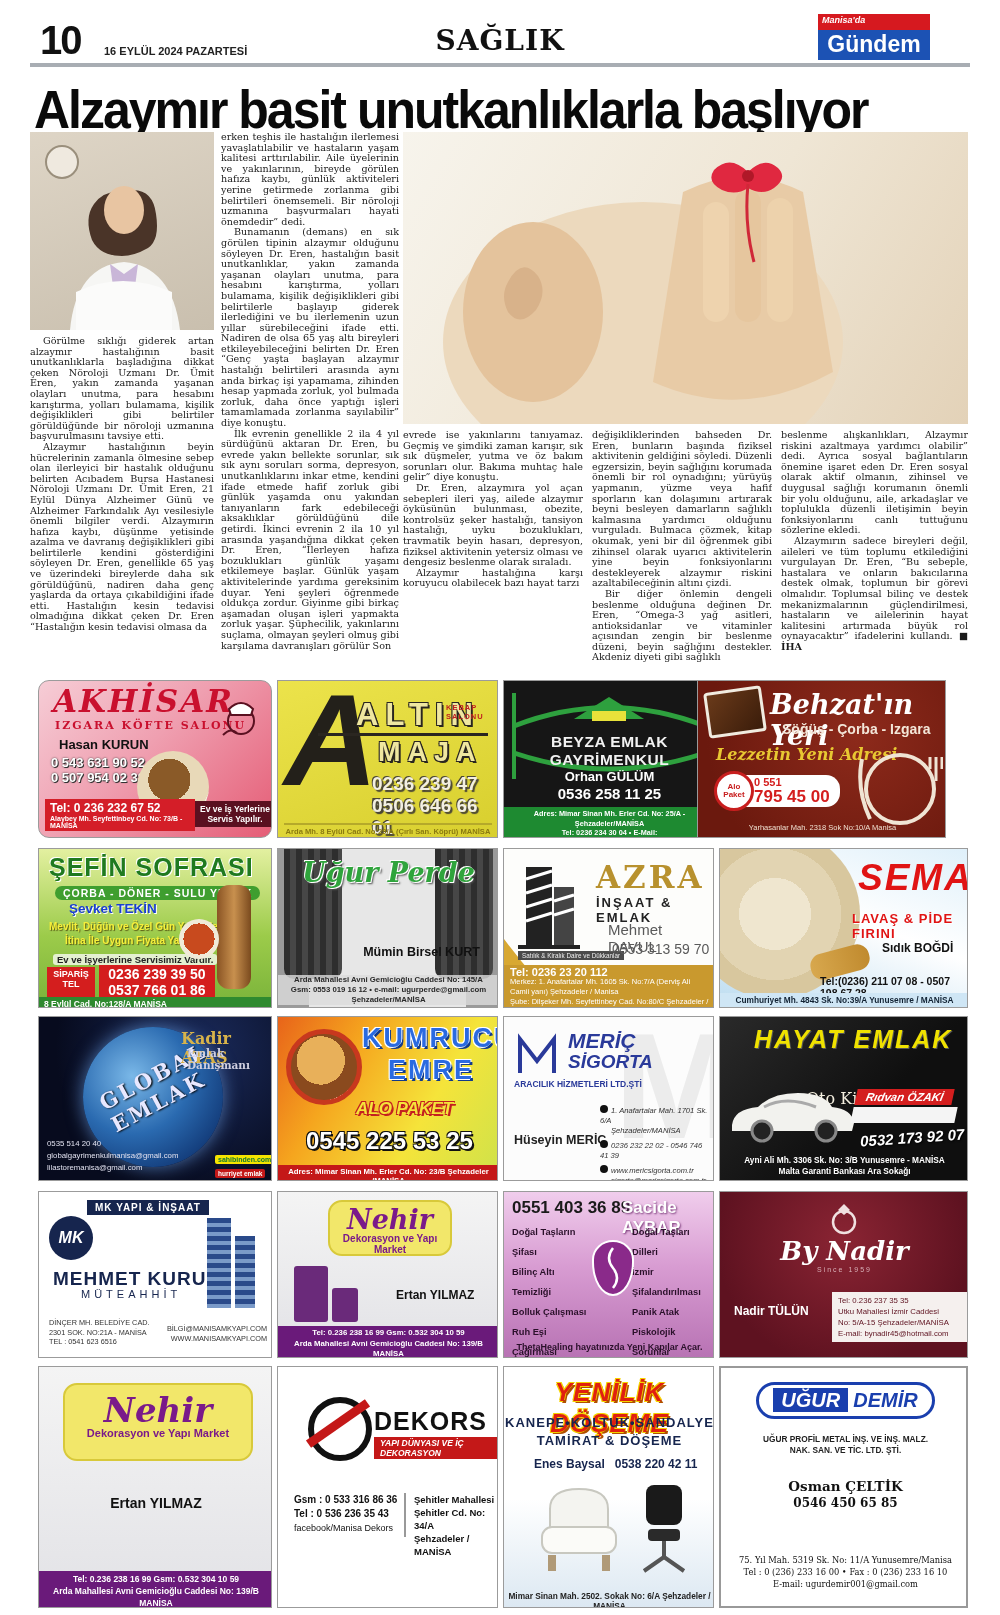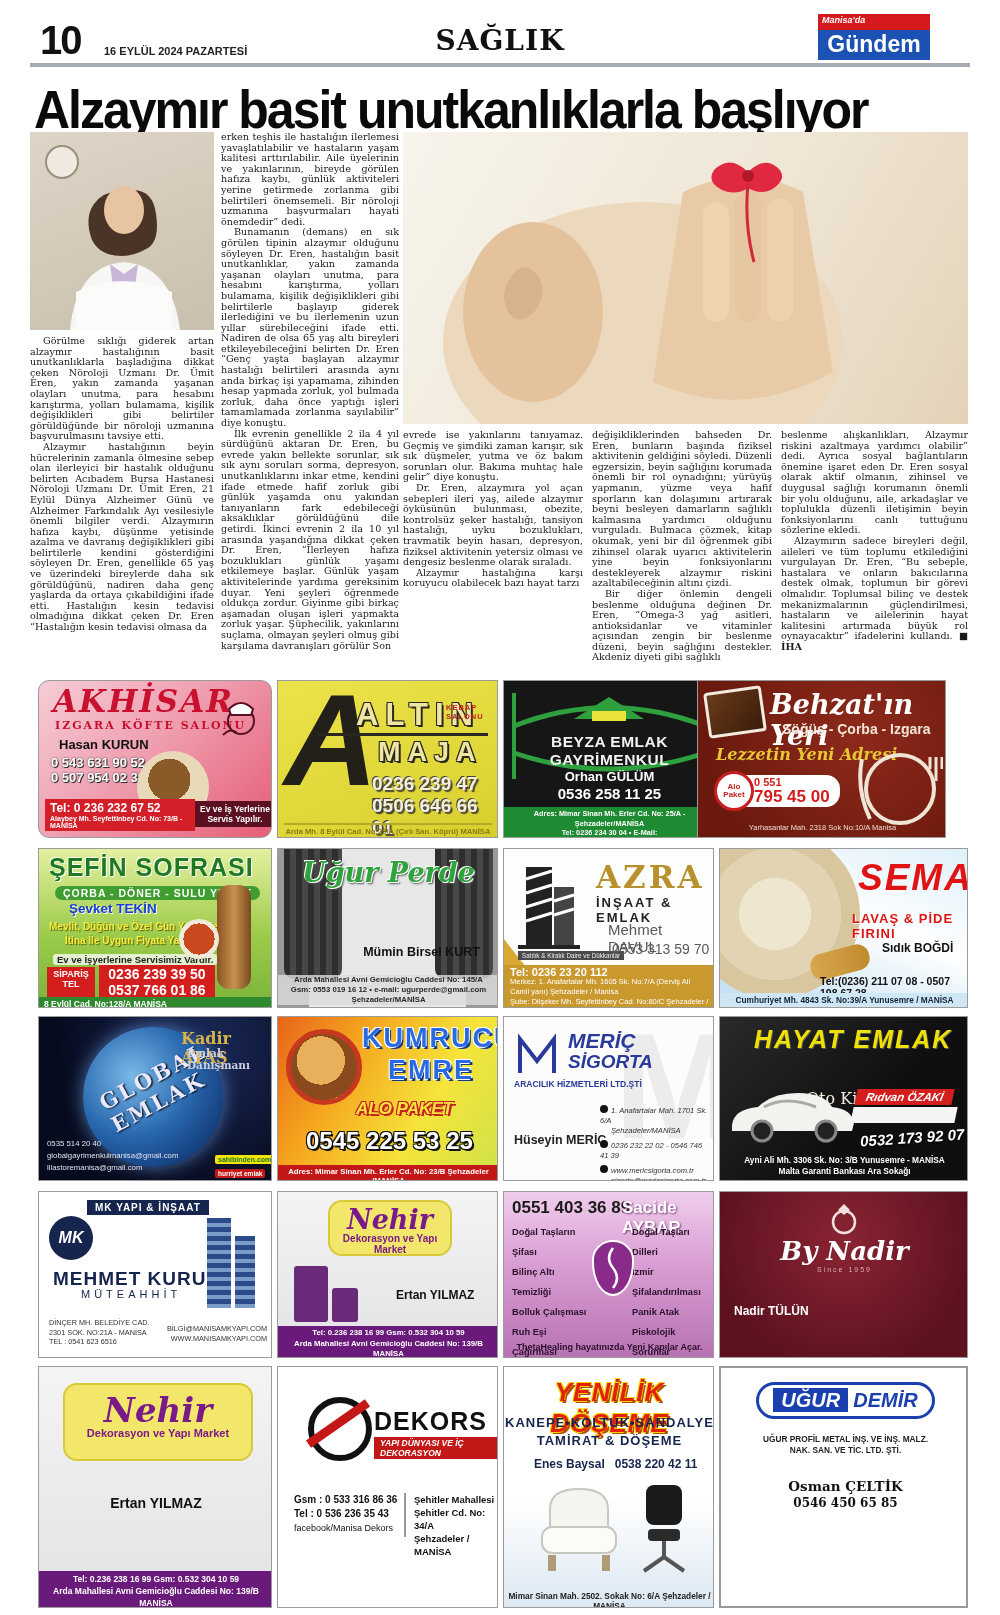--- a/index.html
+++ b/index.html
@@ -516,20 +516,26 @@
   </div>
 
   <div class="ad ad-bynadir" style="left:719px;top:1191px;width:249px;height:167px;">
     <svg class="abs" style="left:104px;top:10px;" width="40" height="34" viewBox="0 0 40 34">
       <circle cx="20" cy="20" r="11" fill="none" stroke="#f0e0e0" stroke-width="2.5"></circle>
       <path d="M14 8 L20 2 L26 8 L20 13 z" fill="#f0e0e0"></path>
     </svg>
     <div class="abs bn-title" style="left:0;top:44px;width:249px;text-align:center;">By Nadir</div>
     <div class="abs bn-since" style="left:0;top:74px;width:249px;text-align:center;">Since 1959</div>
     <div class="abs bn-person" style="left:14px;top:112px;">Nadir TÜLÜN</div>
+    <div class="abs bn-box" style="left:112px;top:100px;width:130px;">
+      <div>Tel: 0.236 237 35 35</div>
+      <div>Utku Mahallesi İzmir Caddesi</div>
+      <div>No: 5/A-15 Şehzadeler/MANİSA</div>
+      <div>E-mail: bynadir45@hotmail.com</div>
+    </div>
   </div>
 
   <div class="ad ad-nehir" style="left:38px;top:1366px;width:234px;height:242px;">
     <div class="abs ne-box" style="left:24px;top:16px;width:186px;height:74px;">
       <div class="ne-title" style="padding-top:8px;font-size:34px;">Nehir</div>
       <div class="ne-sub" style="font-size:11px;">Dekorasyon ve Yapı Market</div>
     </div>
     <div class="abs ne-person" style="left:0;top:128px;width:234px;text-align:center;font-size:14px;">Ertan YILMAZ</div>
     <div class="abs ne-foot" style="left:0;top:204px;width:234px;height:38px;box-sizing:border-box;font-size:8.5px;line-height:12px;">
       <div>Tel: 0.236 238 16 99  Gsm: 0.532 304 10 59</div>
@@ -583,15 +589,20 @@
       <span class="ud-oval">
         <span class="ud-logo1">UĞUR</span><span class="ud-logo2">DEMİR</span>
       </span>
     </div>
     <div class="abs ud-desc" style="left:0;top:66px;width:249px;">
       <div>UĞUR PROFİL METAL İNŞ. VE İNŞ. MALZ.</div>
       <div>NAK. SAN. VE TİC. LTD. ŞTİ.</div>
     </div>
     <div class="abs ud-person" style="left:0;top:110px;width:249px;">Osman ÇELTİK</div>
     <div class="abs ud-phone" style="left:0;top:128px;width:249px;">0546 450 65 85</div>
+    <div class="abs ud-foot" style="left:0;top:186px;width:249px;">
+      <div>75. Yıl Mah. 5319 Sk. No: 11/A Yunusemre/Manisa</div>
+      <div>Tel : 0 (236) 233 16 00 • Fax : 0 (236) 233 16 10</div>
+      <div>E-mail: ugurdemir001@gmail.com</div>
+    </div>
   </div>
 
 </div>
 
 </body></html>

